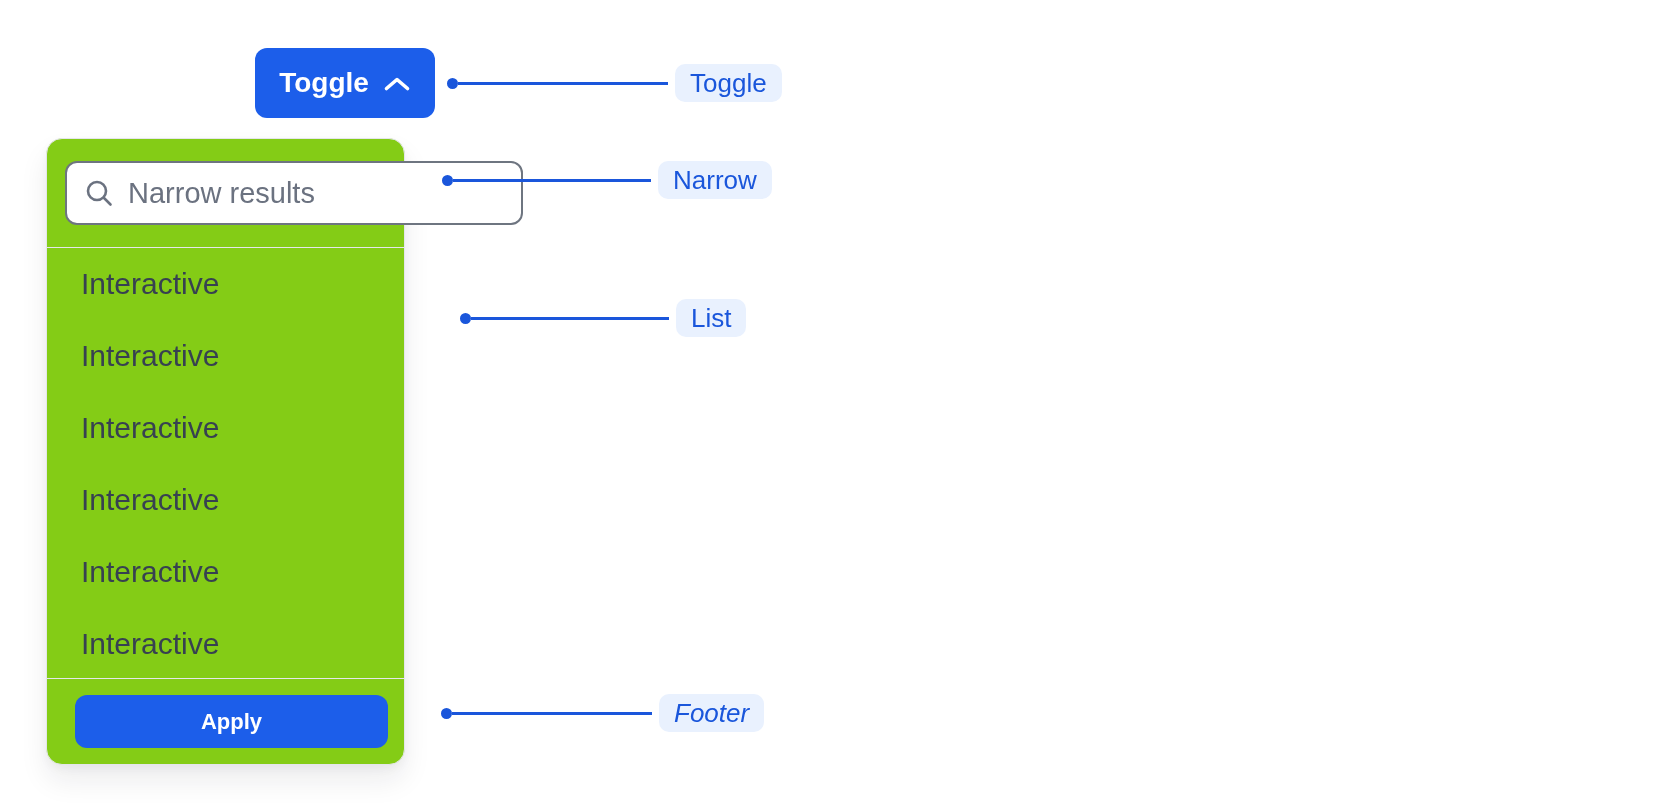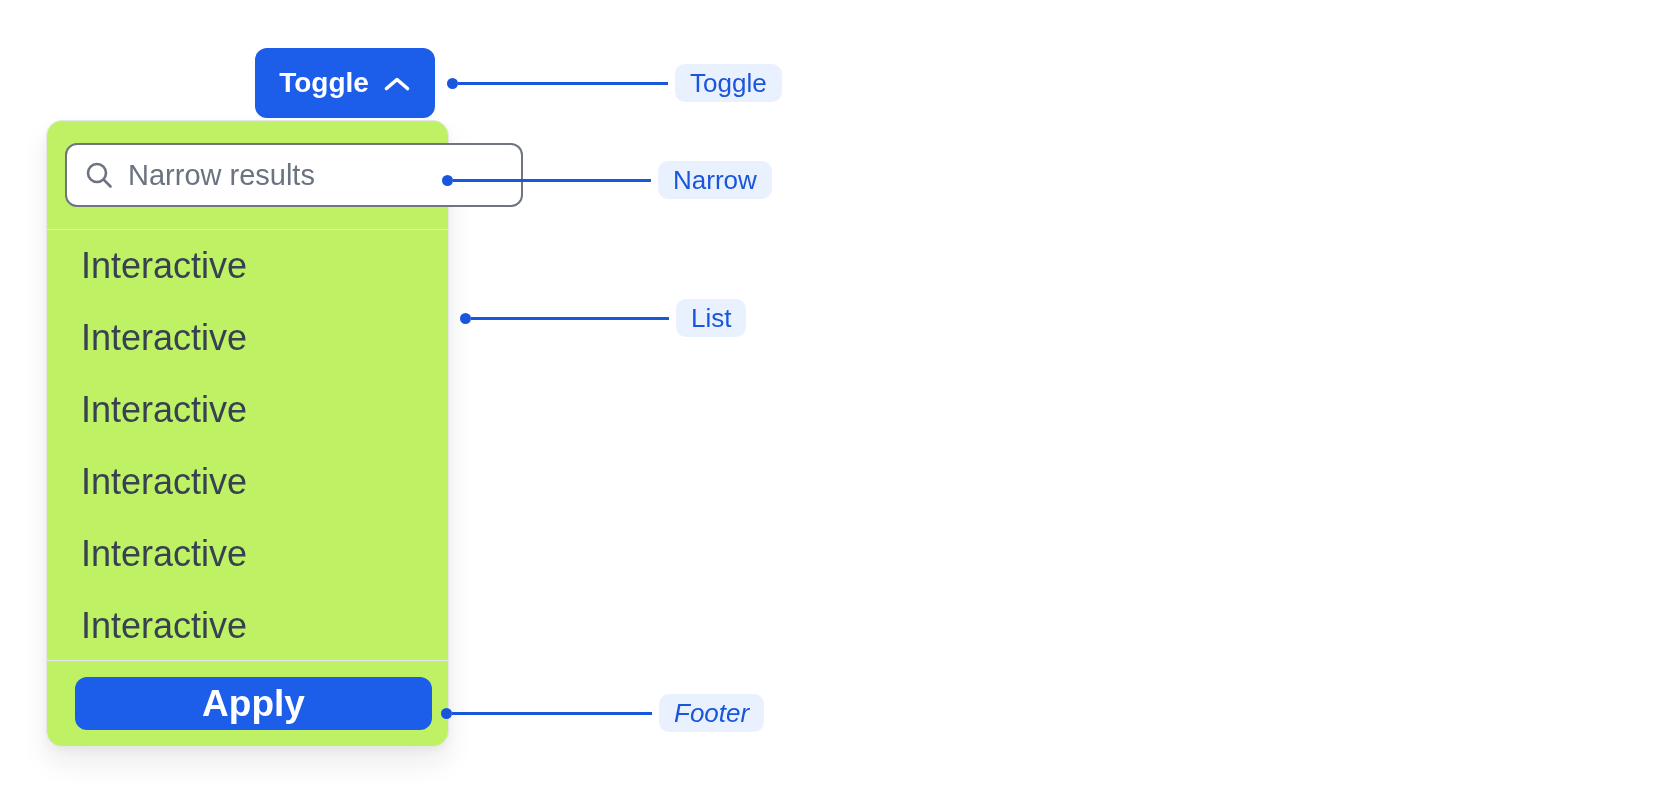--- a/index.html
+++ b/index.html
@@ -32,23 +32,23 @@
     align-items: center;
     justify-content: center;
     gap: 14px;
     cursor: pointer;
   }
   .toggle-btn svg { display: block; }
 
   
   .dropdown {
     position: absolute;
-    left: 46px; top: 120px;
-    width: 403px; height: 627px;
-    background: #bef264;
+    left: 46px; top: 138px;
+    width: 359px; height: 627px;
+    background: #84cc16;
     border: 1px solid var(--panel-border);
     border-radius: 16px;
     box-shadow: 0 16px 28px rgba(23, 25, 35, 0.08), 0 4px 10px rgba(23, 25, 35, 0.04);
   }
   .dropdown-header {
     position: absolute;
     left: 0; top: 0; right: 0;
     height: 109px;
     display: flex;
     align-items: center;
@@ -84,21 +84,21 @@
     left: 0; top: 109px; right: 0;
     height: 432px;
     list-style: none;
     overflow: hidden;
   }
   .dropdown-list li {
     height: 72px;
     display: flex;
     align-items: center;
     padding-left: 34px;
-    font-size: 36px;
+    font-size: 30px;
     color: var(--text-dark);
     cursor: pointer;
   }
 
   .dropdown-footer {
     position: absolute;
     left: 0; right: 0; bottom: 0;
     height: 86px;
     border-top: 1px solid var(--divider);
     display: flex;
@@ -106,21 +106,21 @@
     padding: 0 16px;
   }
   .apply-btn {
     flex: 1;
     height: 53px;
     background: var(--primary-blue);
     border: none;
     border-radius: 12px;
     color: #ffffff;
     font-family: inherit;
-    font-size: 37px;
+    font-size: 22px;
     font-weight: 600;
     cursor: pointer;
     margin-left: 12px;
   }
 
   
   .annotation {
     position: absolute;
     height: 38px;
     display: flex;

